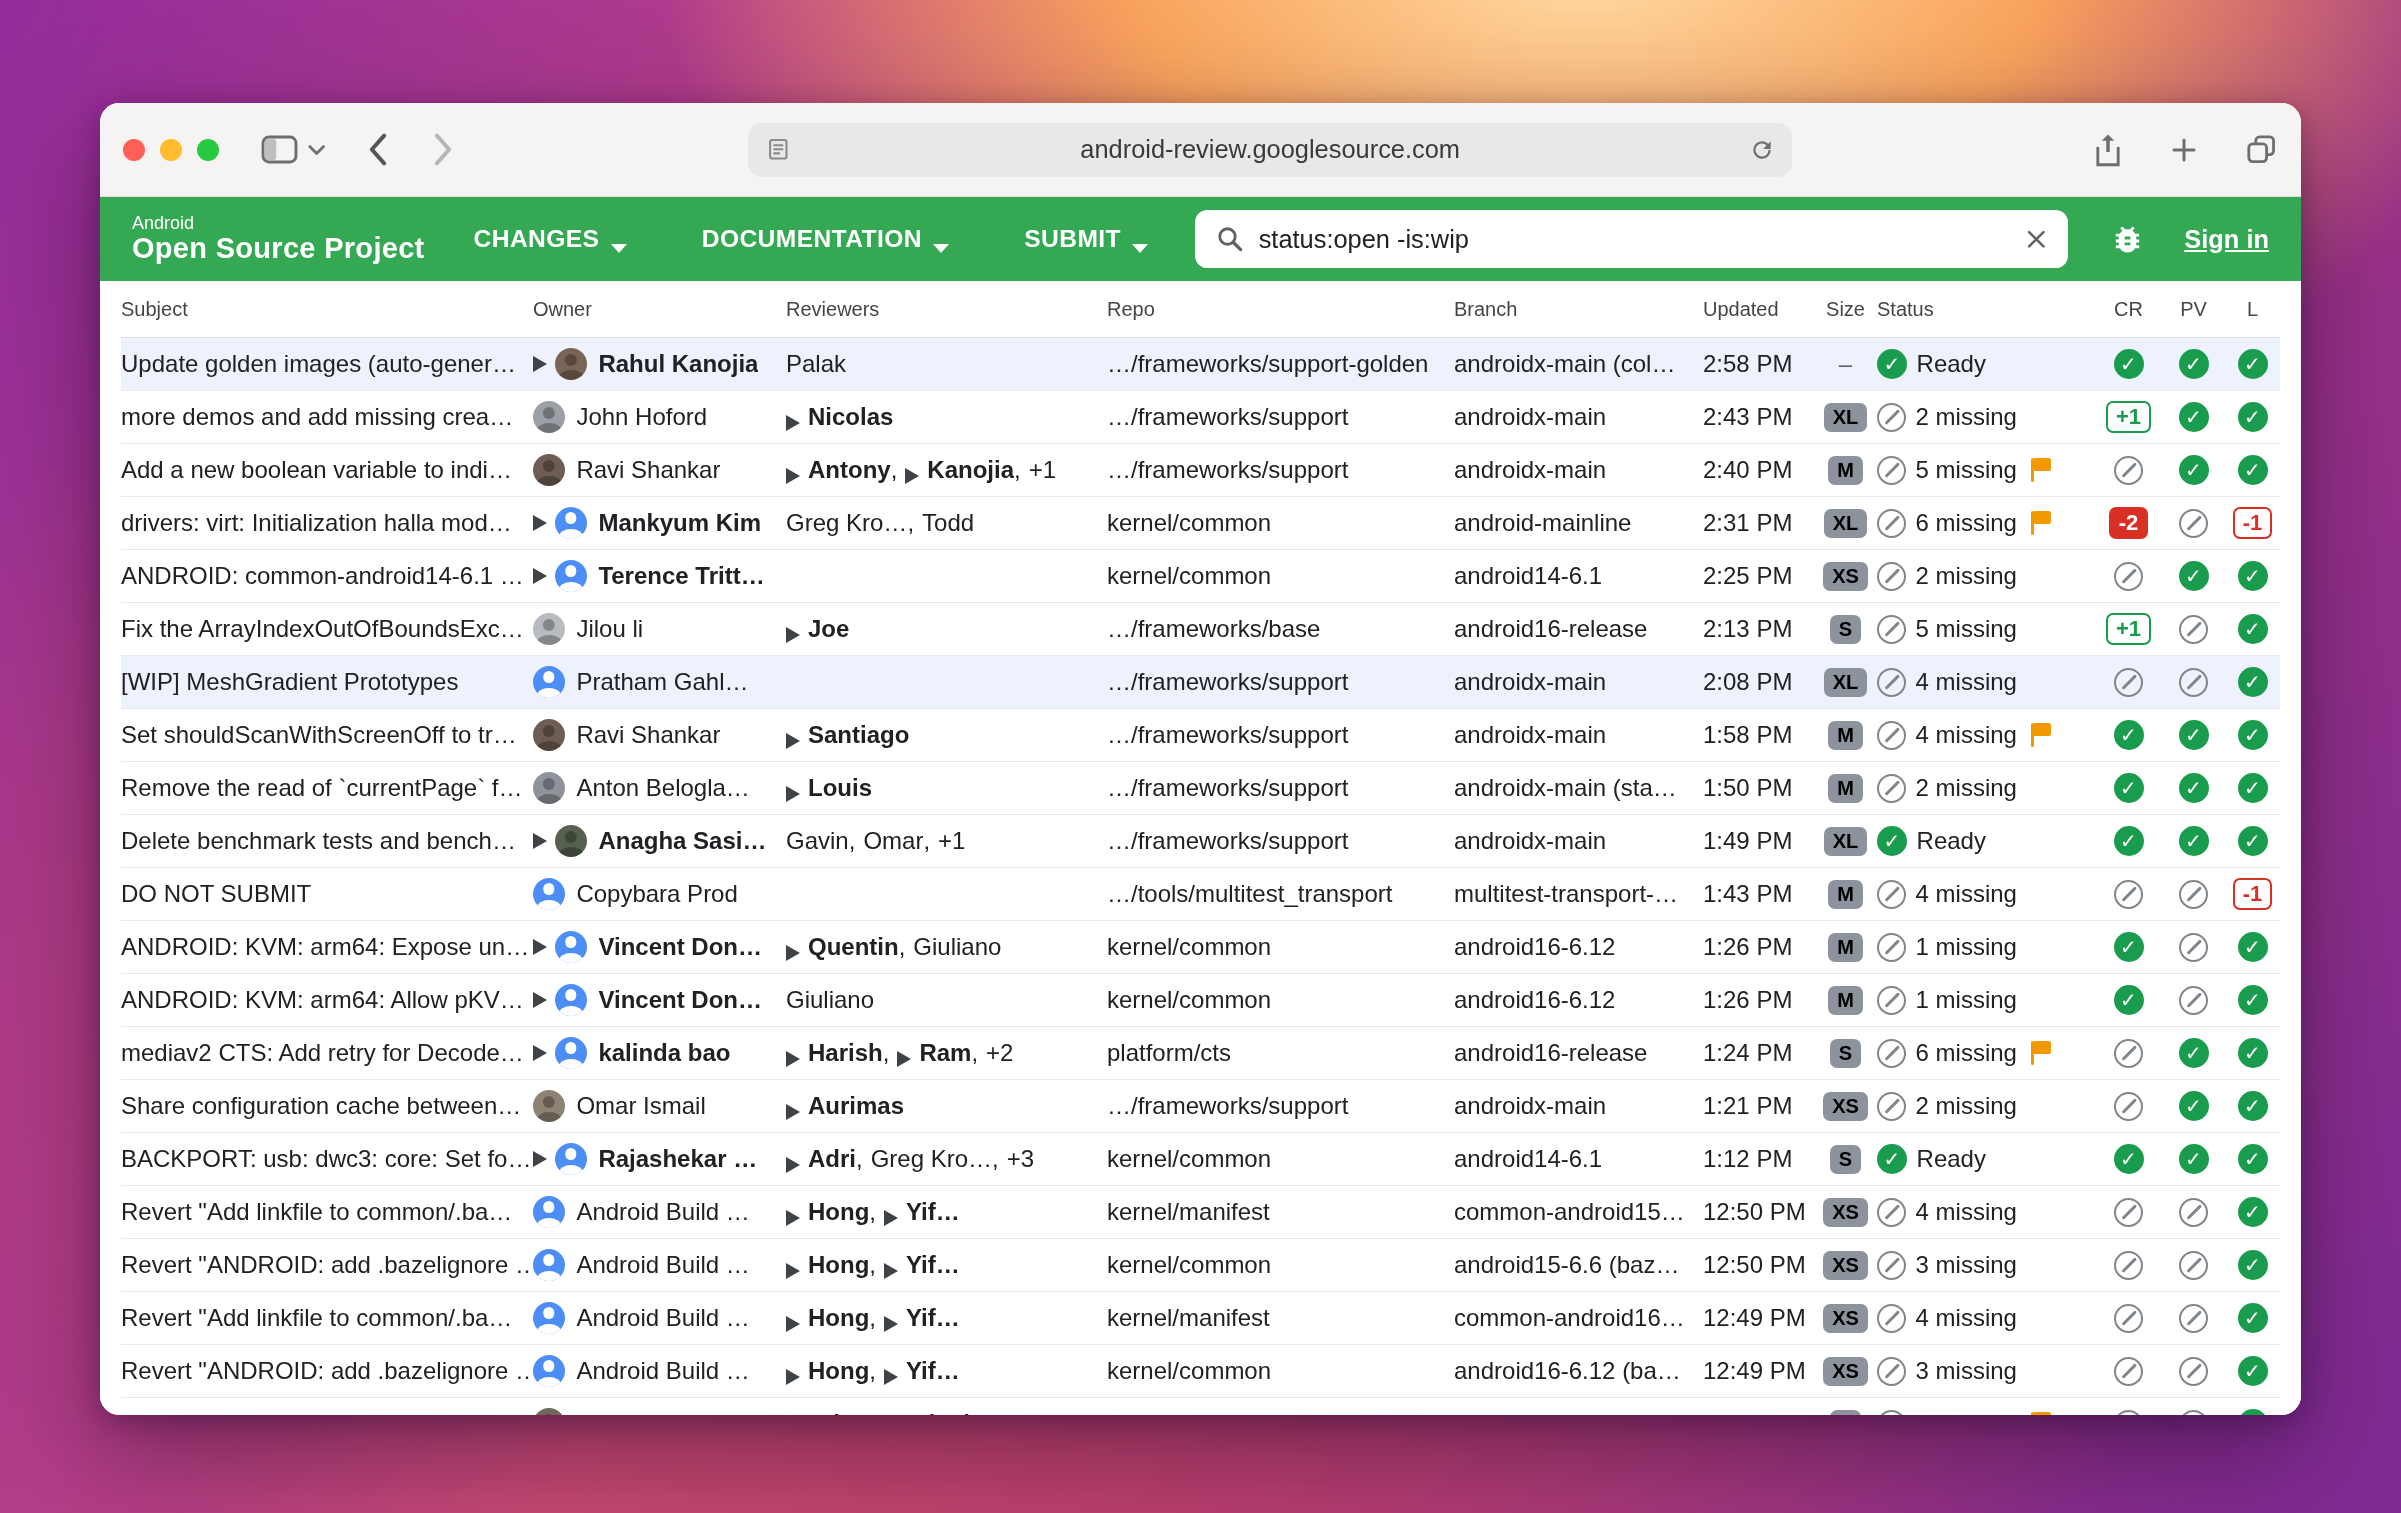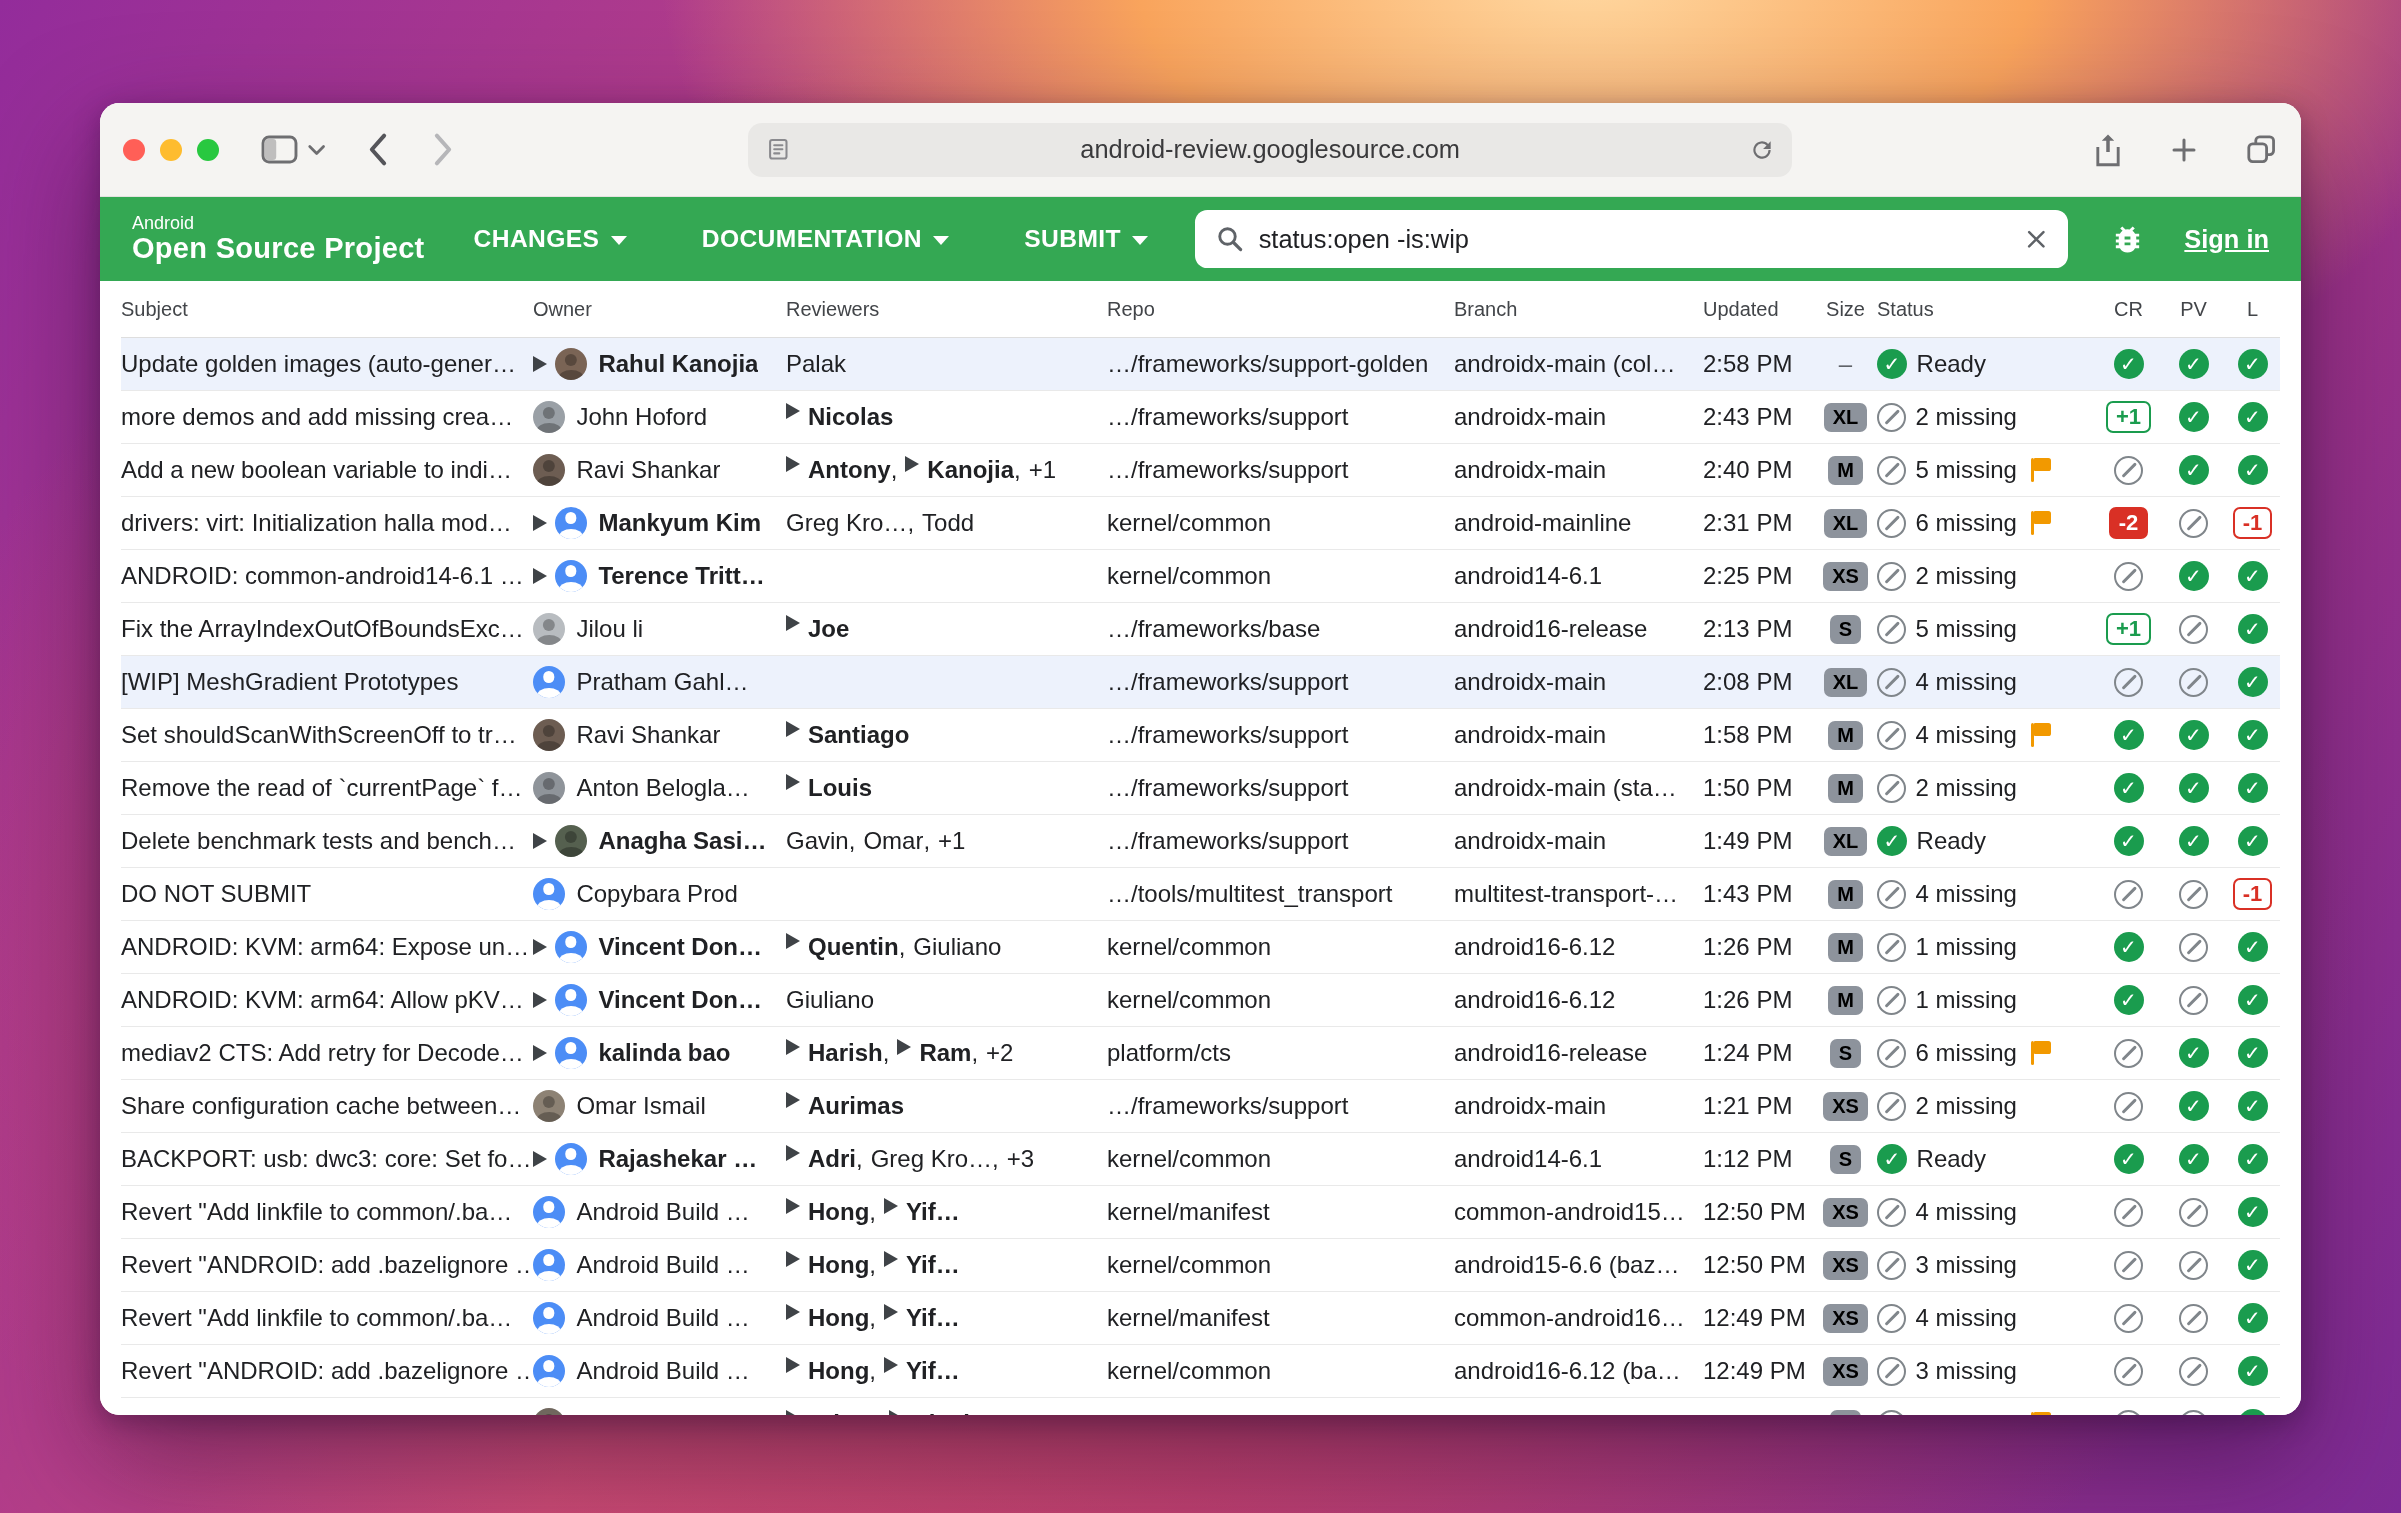--- a/index.html
+++ b/index.html
@@ -31,39 +31,39 @@
   .urlbar{width:1009px;height:54px;flex:none;background:#e9e8e6;border-radius:14px;display:flex;align-items:center;padding:0 17.5px;position:relative;}
   .url-text{position:absolute;left:0;right:0;text-align:center;font-size:25.4px;color:#3a3a3c;}
   .urlbar .reload{margin-left:auto;z-index:2;}
   .tb-right{display:flex;align-items:center;gap:46px;margin-left:8.8px;}
   
   .gerrit-header{height:84px;flex:none;background:var(--header-green,#34a853);display:flex;align-items:center;padding:0 32px;color:#fff;}
   .logo{line-height:1.08;flex:none;}
   .logo-top{font-size:18px;display:block;}
   .logo-bottom{font-size:29px;font-weight:700;display:block;letter-spacing:0.3px;}
   .menus{display:flex;gap:75px;margin-left:49px;flex:none;}
-  .menu-item{display:flex;align-items:center;gap:11.4px;font-size:24.6px;font-weight:700;letter-spacing:0.4px;cursor:pointer;}
+  .menu-item{display:flex;align-items:flex-end;gap:11.4px;font-size:24.6px;font-weight:700;letter-spacing:0.4px;cursor:pointer;}
   .caret{width:0;height:0;border-left:8px solid transparent;border-right:8px solid transparent;border-top:9.6px solid #fff;margin-top:3.5px;}
   .search{flex:1;height:58px;background:#fff;border-radius:12.3px;margin:0 42px 0 47px;display:flex;align-items:center;padding:0 19.3px;color:#202124;min-width:0;}
   .search-text{font-size:25.4px;margin-left:14px;white-space:nowrap;}
   .search .clear{margin-left:auto;}
   .signin{font-size:25.4px;font-weight:700;text-decoration:underline;margin-left:39px;white-space:nowrap;}
   
   .table{flex:1;background:#fff;padding:0 21px;overflow:hidden;display:flex;flex-direction:column;}
   .grid{display:grid;grid-template-columns:412px 253px 321px 347px 249px 111px 63px 219px 65px 65px 53px;align-items:center;}
   .thead-row{height:56px;flex:none;border-bottom:0.9px solid #dedede;color:#424549;font-size:20px;font-weight:500;}
   .th{padding-right:14px;white-space:nowrap;overflow:hidden;}
   .th.center{text-align:center;padding-right:0;}
   .tr{height:52px;flex:none;border-bottom:0.9px solid #e9e9e9;font-size:24px;color:#202124;}
   .tr.selected{background:var(--selected-row,#edf2fc);}
   .td{padding-right:14px;white-space:nowrap;overflow:hidden;text-overflow:ellipsis;display:flex;align-items:center;min-width:0;}
   .td.center{justify-content:center;padding-right:0;}
   .person-name{white-space:nowrap;overflow:hidden;text-overflow:ellipsis;}
   .person-name.bold{font-weight:700;}
-  .reviewer-seg{display:inline-flex;align-items:flex-start;min-width:0;flex:none;}
+  .reviewer-seg{display:inline-flex;align-items:flex-end;min-width:0;flex:none;}
   .sep{margin-right:8px;flex:none;}
   .avatar{width:32px;height:32px;border-radius:50%;flex:none;margin-right:11.4px;position:relative;overflow:hidden;}
   .avatar.person{background:#4c8df6;}
   .avatar.person::before{content:'';position:absolute;left:50%;top:5.3px;transform:translateX(-50%);width:11.4px;height:11.4px;border-radius:50%;background:#fff;}
   .avatar.person::after{content:'';position:absolute;left:50%;bottom:-6.1px;transform:translateX(-50%);width:24px;height:16px;border-radius:50% 50% 0 0;background:#fff;}
   .avatar.photo::before{content:'';position:absolute;left:50%;top:6.1px;transform:translateX(-50%);width:12.3px;height:12.3px;border-radius:50%;background:rgba(0,0,0,.28);}
   .avatar.photo::after{content:'';position:absolute;left:50%;bottom:-6.1px;transform:translateX(-50%);width:24.6px;height:16px;border-radius:50% 50% 0 0;background:rgba(0,0,0,.28);}
   .attn-icon{width:0;height:0;border-top:8.8px solid transparent;border-bottom:8.8px solid transparent;border-left:14px solid #3f4347;flex:none;margin-right:8px;}
   .icon-check{width:30px;height:30px;border-radius:50%;background:var(--ok-green,#1a9c4e);display:inline-flex;align-items:center;justify-content:center;flex:none;}
   .icon-check::after{content:'✓';color:#fff;font-size:20px;font-weight:700;line-height:1;}

